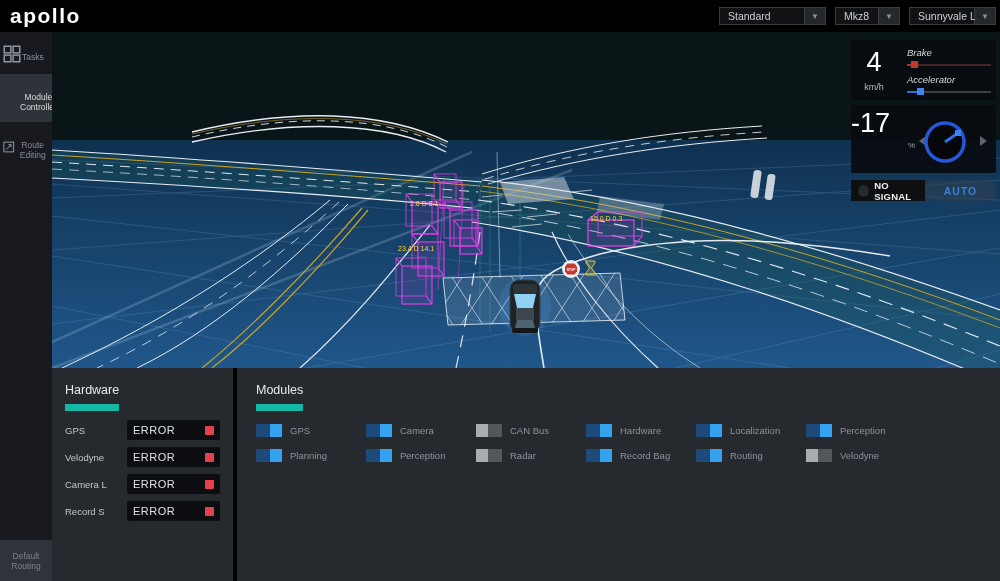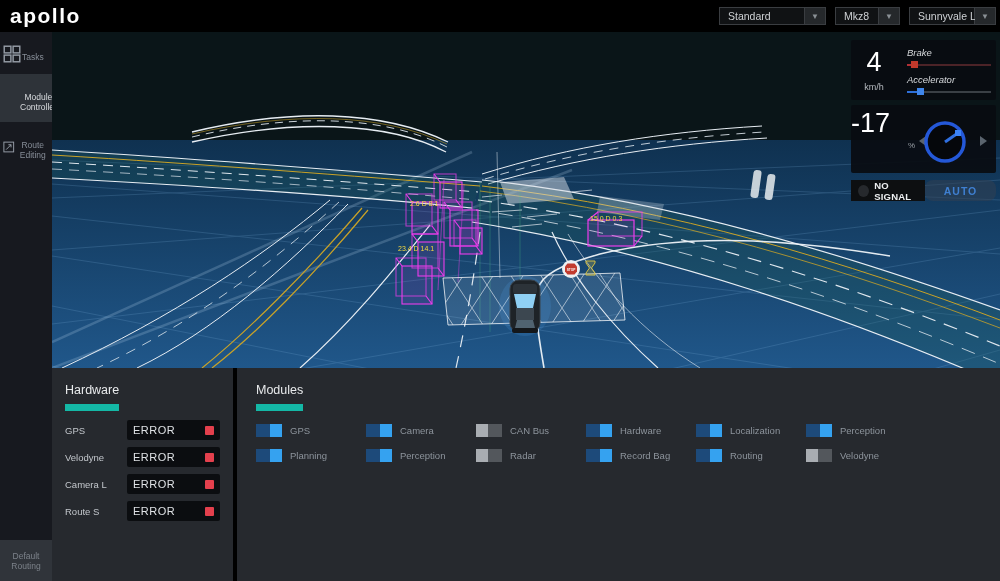--- a/index.html
+++ b/index.html
@@ -385,21 +385,21 @@
             </div>
         </div>
         <div class="hw-row">
           <span class="hw-name">Camera L</span>
           <div class="hw-status">
               <span>ERROR</span>
               <div class="hw-dot"></div>
             </div>
         </div>
         <div class="hw-row">
-          <span class="hw-name">Route S</span>
+          <span class="hw-name">Record S</span>
           <div class="hw-status">
               <span>ERROR</span>
               <div class="hw-dot"></div>
             </div>
         </div>
       </div>
     </div>
     <div class="divider"></div>
     <div class="mod-panel">
       <span class="panel-title">Modules</span>

